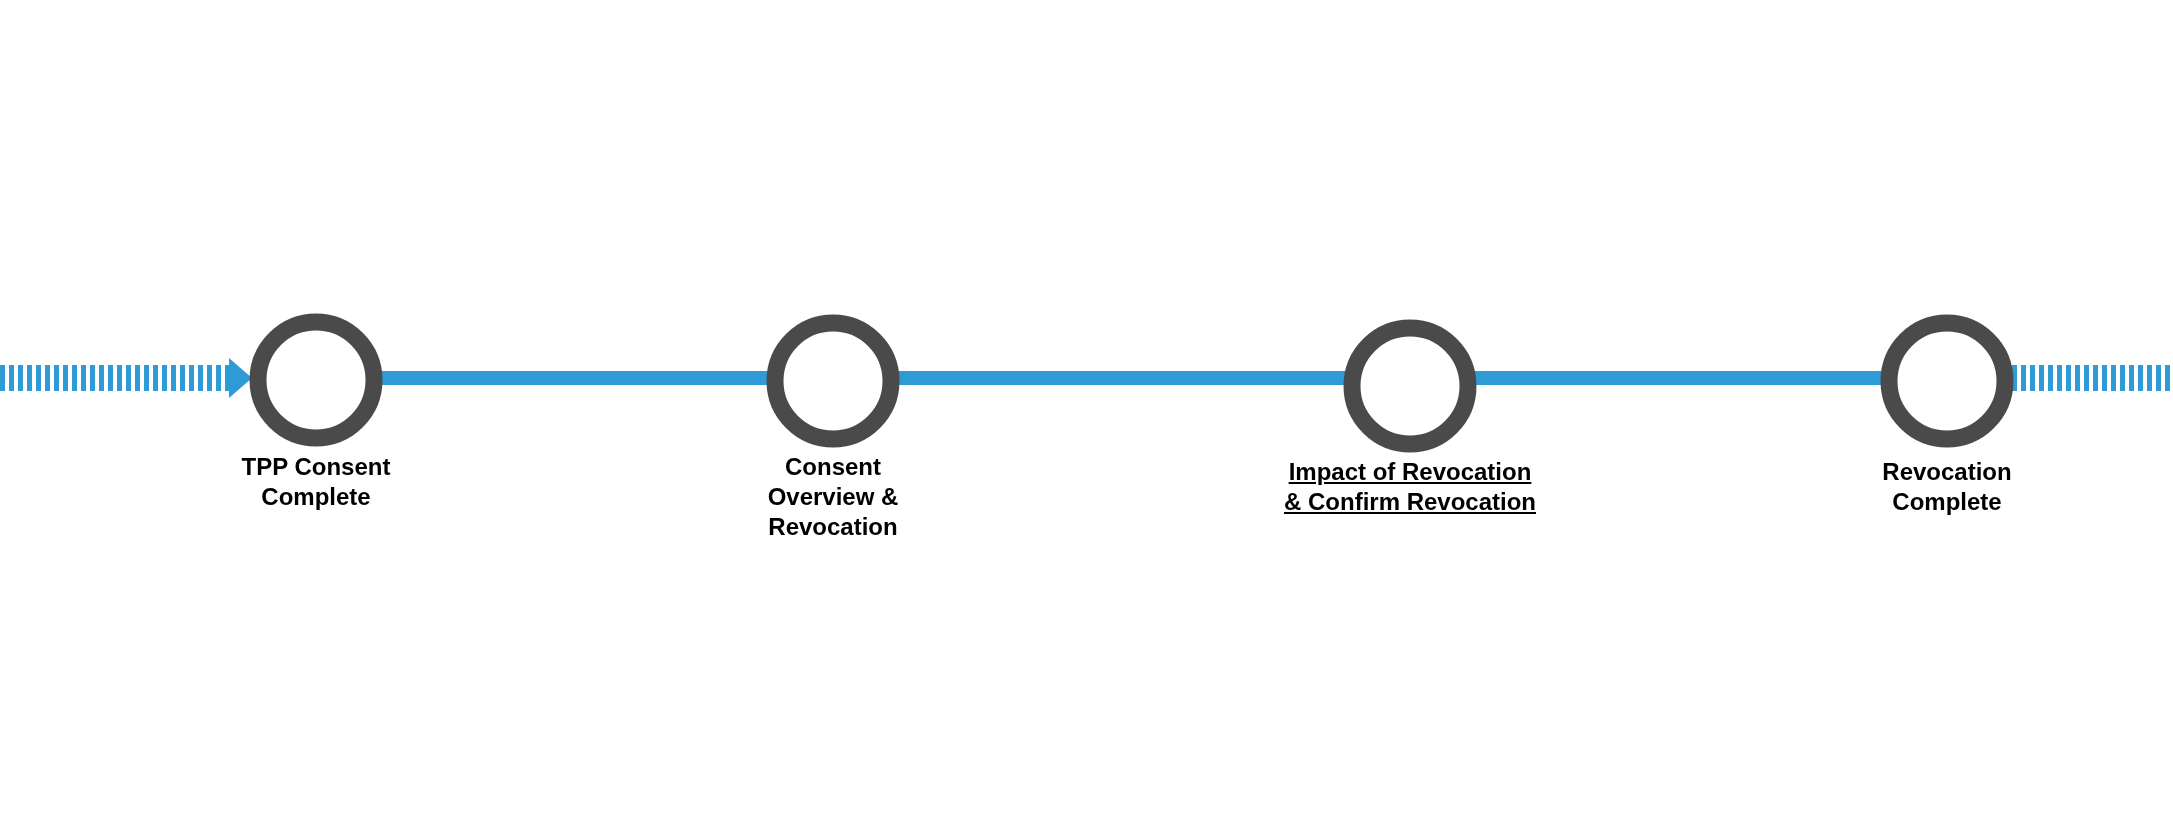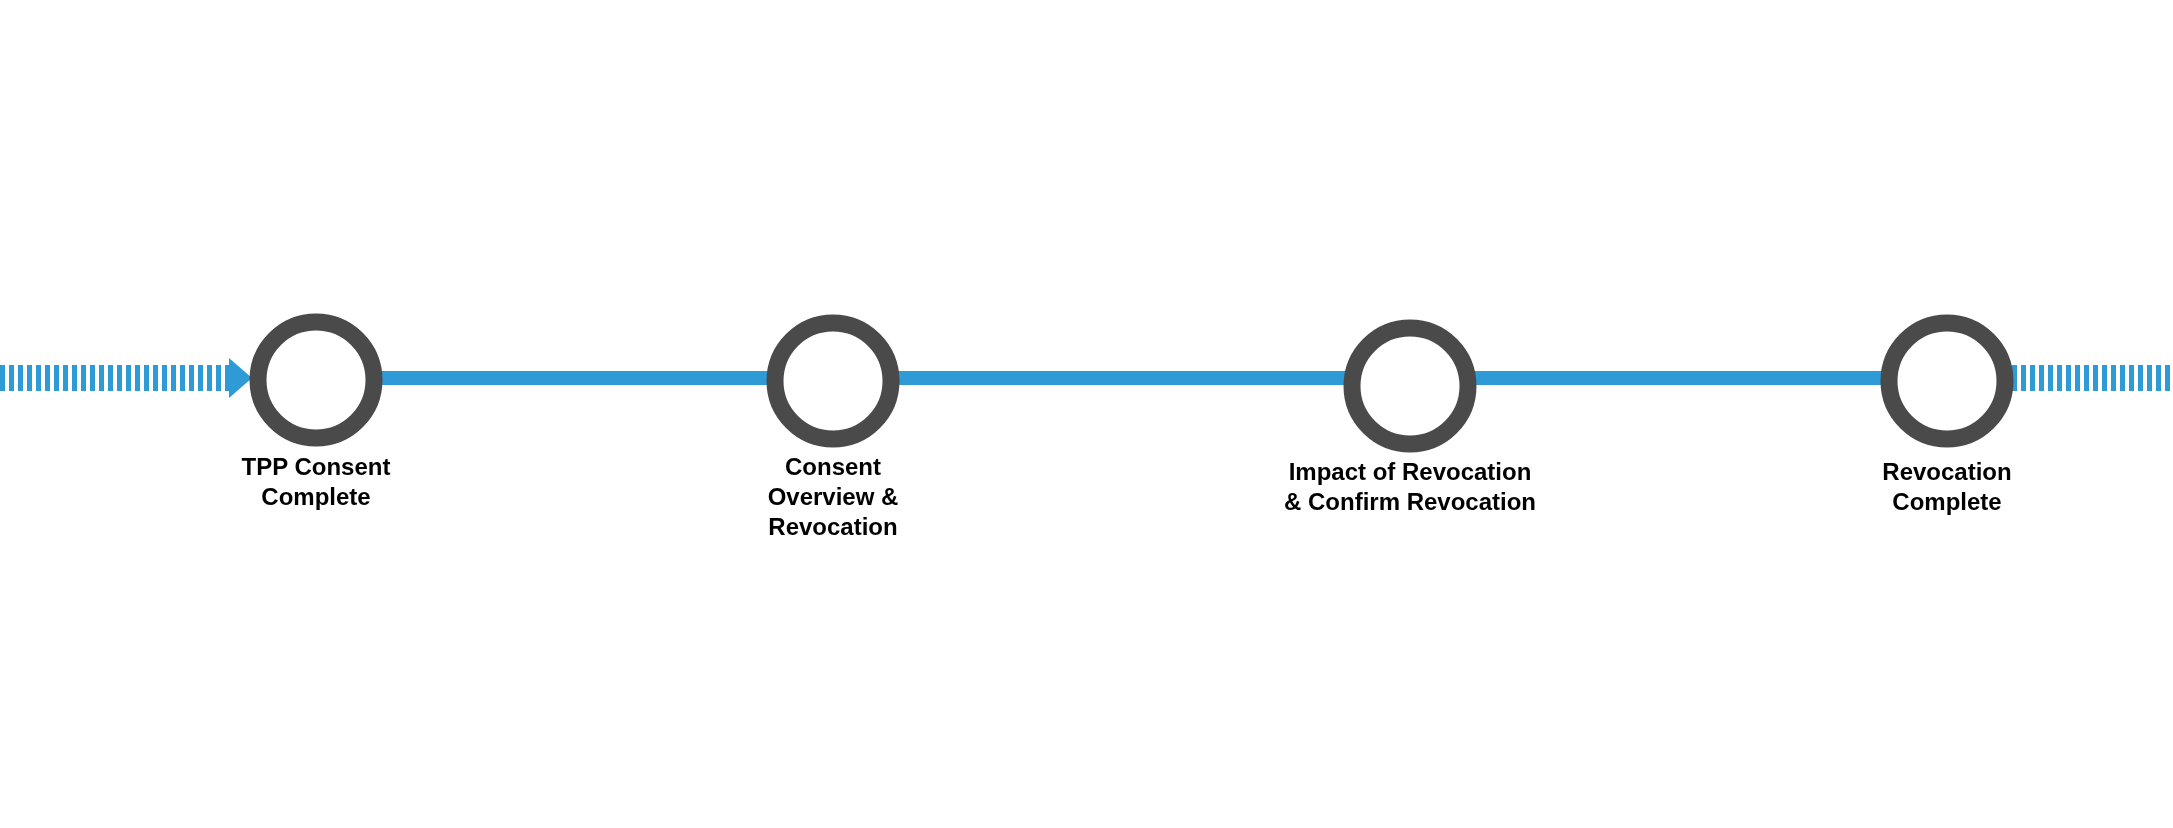--- a/index.html
+++ b/index.html
@@ -67,19 +67,19 @@
     </g>
   </svg>
 
   <div class="node-label" id="label-1" style="left: 316px; top: 452px; color: rgb(0, 0, 0);">TPP Consent
 Complete</div>
 
   <div class="node-label" id="label-2" style="left: 833px; top: 452px; color: rgb(0, 0, 0);">Consent
 Overview &amp;
 Revocation</div>
 
-  <div class="node-label" id="label-3" style="left: 1410px; top: 457px; color: rgb(0, 0, 0);">Impact of Revocation
+  <div class="node-label" id="label-3" style="left: 1410px; top: 457px; color: rgb(0, 0, 0); text-decoration: underline;">Impact of Revocation
 &amp; Confirm Revocation</div>
 
   <div class="node-label" id="label-4" style="left: 1947px; top: 457px; color: rgb(0, 0, 0);">Revocation
 Complete</div>
 
 </div>
 
 </body></html>

